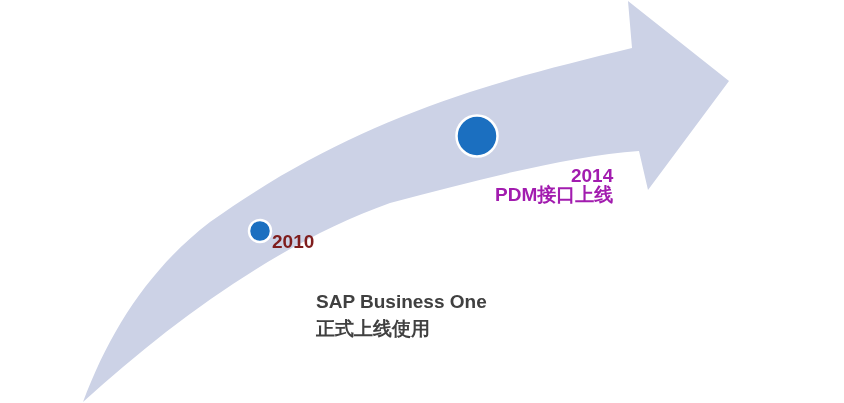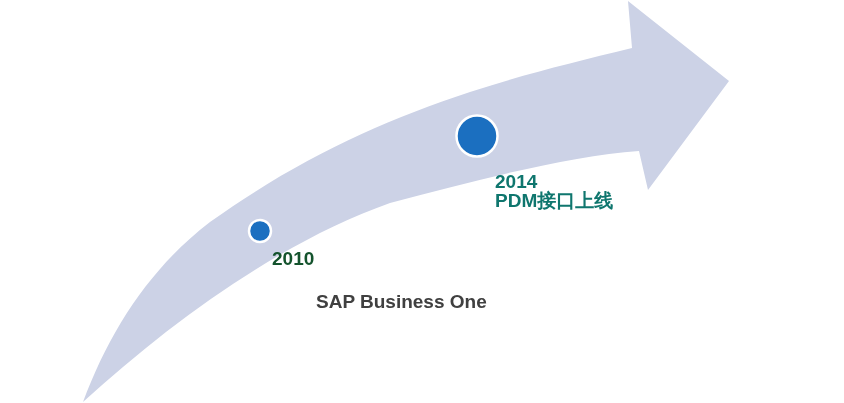--- a/index.html
+++ b/index.html
@@ -57,24 +57,25 @@
              L 648,190
              L 639,151
              C 570,156 480,179 390,203
              C 285,240 175,318 83,402
              Z" fill="#CCD2E6"></path>
 
     <circle cx="260" cy="231" r="11" stroke="#ffffff" stroke-width="2.5" fill="#1B6FC0"></circle>
     <circle cx="477" cy="136" r="20.5" stroke="#ffffff" stroke-width="2.5" fill="#1B6FC0"></circle>
   </svg>
 
-  <div class="label year-label" style="left: 272px; top: 249px; color: #14532d;">2010</div>
+  <div class="label year-label" style="left: 272px; top: 232px; color: #7f1d1d;">2010</div>
 
   <div class="label milestone-block-2010-desc" style="left: 272px; top: 288px; color: rgb(64, 64, 64);">
     <div class="line">SAP Business One</div>
+    <div class="line">正式上线使用</div>
   </div>
 
-  <div class="label milestone-block-2014" style="left: 495px; top: 172px; color: #0f766e;">
+  <div class="label milestone-block-2014" style="left: 495px; top: 166px; color: #a21caf; text-align: right;">
     <div class="line">2014</div>
     <div class="line">PDM接口上线</div>
   </div>
 
 </div>
 
 </body></html>

